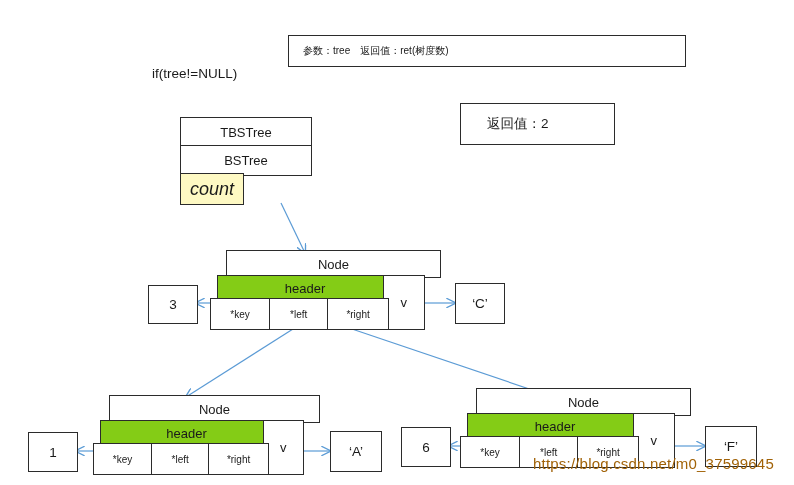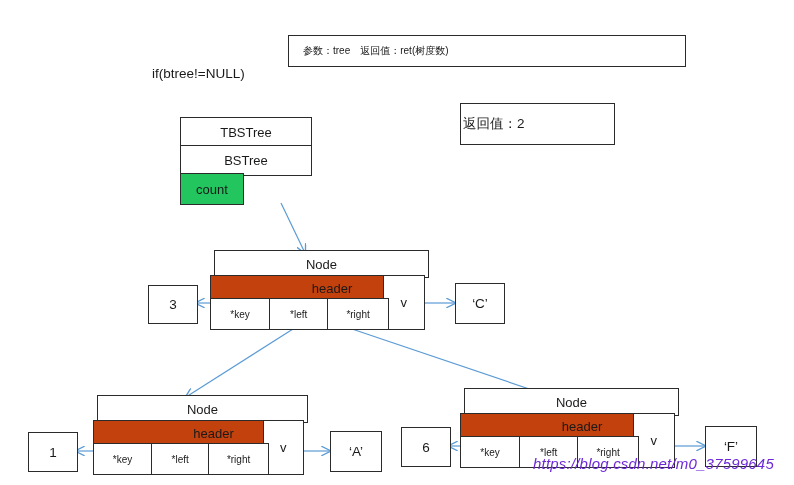--- a/index.html
+++ b/index.html
@@ -43,58 +43,57 @@
   
   #if-text{
     left:152px;top:66px;
     font-size:13.5px;color:#1a1a1a;white-space:nowrap;
   }
 
   
   #ret-box{
     left:460px;top:103px;width:155px;height:42px;
     font-size:13.5px;
-    justify-content:flex-start;padding-left:2px;
+    justify-content:flex-start;padding-left:26px;
   }
 
   
   #bstree{left:180px;top:117px;width:130px;height:86px;}
   #bstree .row{
     border:1.3px solid #2b2b2b;
     width:130px;height:29px;
     display:flex;align-items:center;justify-content:center;
     font-size:13px;background:#fff;
     position:absolute;left:0;
   }
   #bstree-title{top:0;}
   #bstree-type{top:28px;}
   #bstree-fields{top:56px;display:flex;position:absolute;left:0;}
   #bstree-fields .cell{
     border:1.3px solid #2b2b2b;
     height:30px;
     display:flex;align-items:center;justify-content:center;
-    font-size:13px;background:#22c55e;
+    font-size:18px;background:#fef9c3;font-style:italic;
   }
   .cell-count{width:62px;}
   .cell-root{width:68px;margin-left:-1.3px;}
 
   
   .node{position:absolute;}
   .node .node-title{
-    position:absolute;left:4px;top:0;
+    position:absolute;left:16px;top:0;
     border:1.3px solid #2b2b2b;background:#fff;
     display:flex;align-items:center;justify-content:center;
     font-size:13px;
   }
   .node .node-header{
-    position:absolute;left:0;
-    border:1.3px solid #2b2b2b;background:#c2410c;
+    position:absolute;left:7px;
+    border:1.3px solid #2b2b2b;background:#84cc16;
     display:flex;align-items:center;justify-content:center;
     font-size:13px;
-    padding-left:34px;
   }
   .node .node-v{
     position:absolute;
     border:1.3px solid #2b2b2b;background:#fff;
     display:flex;align-items:center;justify-content:center;
     font-size:13px;
   }
   .node .fields{position:absolute;left:0;display:flex;}
   .node .fields .f{
     border:1.3px solid #2b2b2b;background:#fff;
@@ -109,23 +108,22 @@
     display:flex;align-items:center;justify-content:center;
     font-size:13.5px;position:absolute;
   }
 
   
   #links{position:absolute;left:0;top:0;width:794px;height:485px;pointer-events:none;}
 
   
   #watermark{
     position:absolute;left:533px;top:455px;
-    font-size:15px;color:#6d28d9;white-space:nowrap;
+    font-size:15px;color:#a16207;white-space:nowrap;
     letter-spacing:0.2px;
-    font-style:italic;
   }
 </style>
 </head>
 <body>
 
 <div id="canvas">
 
   <svg id="links" viewBox="0 0 794 485" xmlns="http://www.w3.org/2000/svg">
     <defs>
       <marker id="arrow" viewBox="0 0 10 10" refX="9" refY="5" markerWidth="7" markerHeight="7" orient="auto-start-reverse">
@@ -152,21 +150,21 @@
 
     <line x1="464" y1="446" x2="449" y2="446" stroke="#5b9bd5" stroke-width="1.2" marker-end="url(#arrowOpen)"></line>
 
     <line x1="673" y1="446" x2="705" y2="446" stroke="#5b9bd5" stroke-width="1.2" marker-end="url(#arrowOpen)"></line>
   </svg>
 
   <div class="abs" id="sig-wrap">
     <div class="abs box" id="sig-params">参数：tree　返回值：ret(树度数)</div>
   </div>
 
-  <div class="abs" id="if-text">if(btree!=NULL)</div>
+  <div class="abs" id="if-text">if(tree!=NULL)</div>
 
   <div class="abs box" id="ret-box">返回值：2</div>
 
   <div class="abs" id="bstree">
     <div class="row" id="bstree-title">TBSTree</div>
     <div class="row" id="bstree-type">BSTree</div>
     <div id="bstree-fields">
       <div class="cell cell-count">count</div>
     </div>
   </div>

